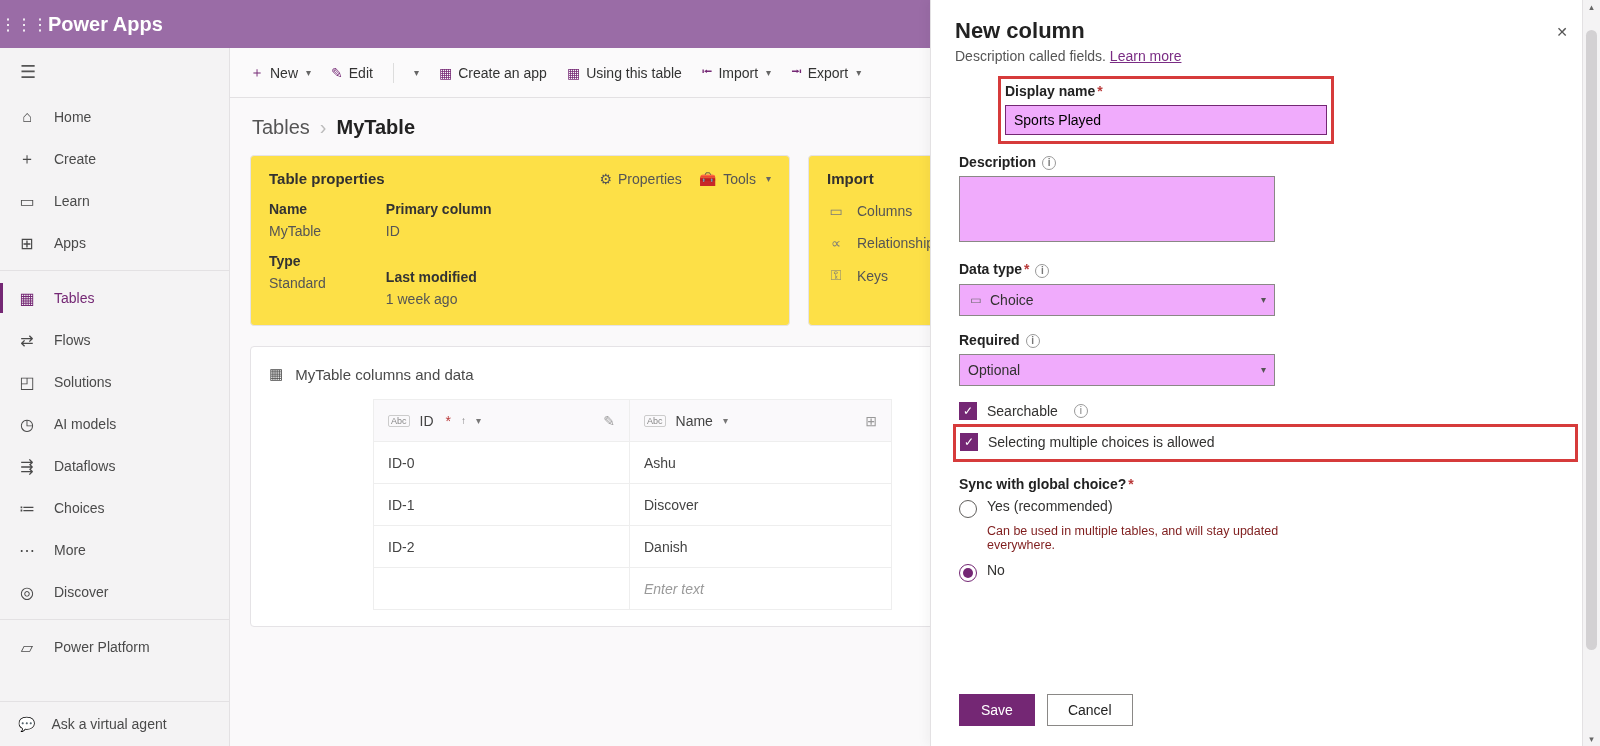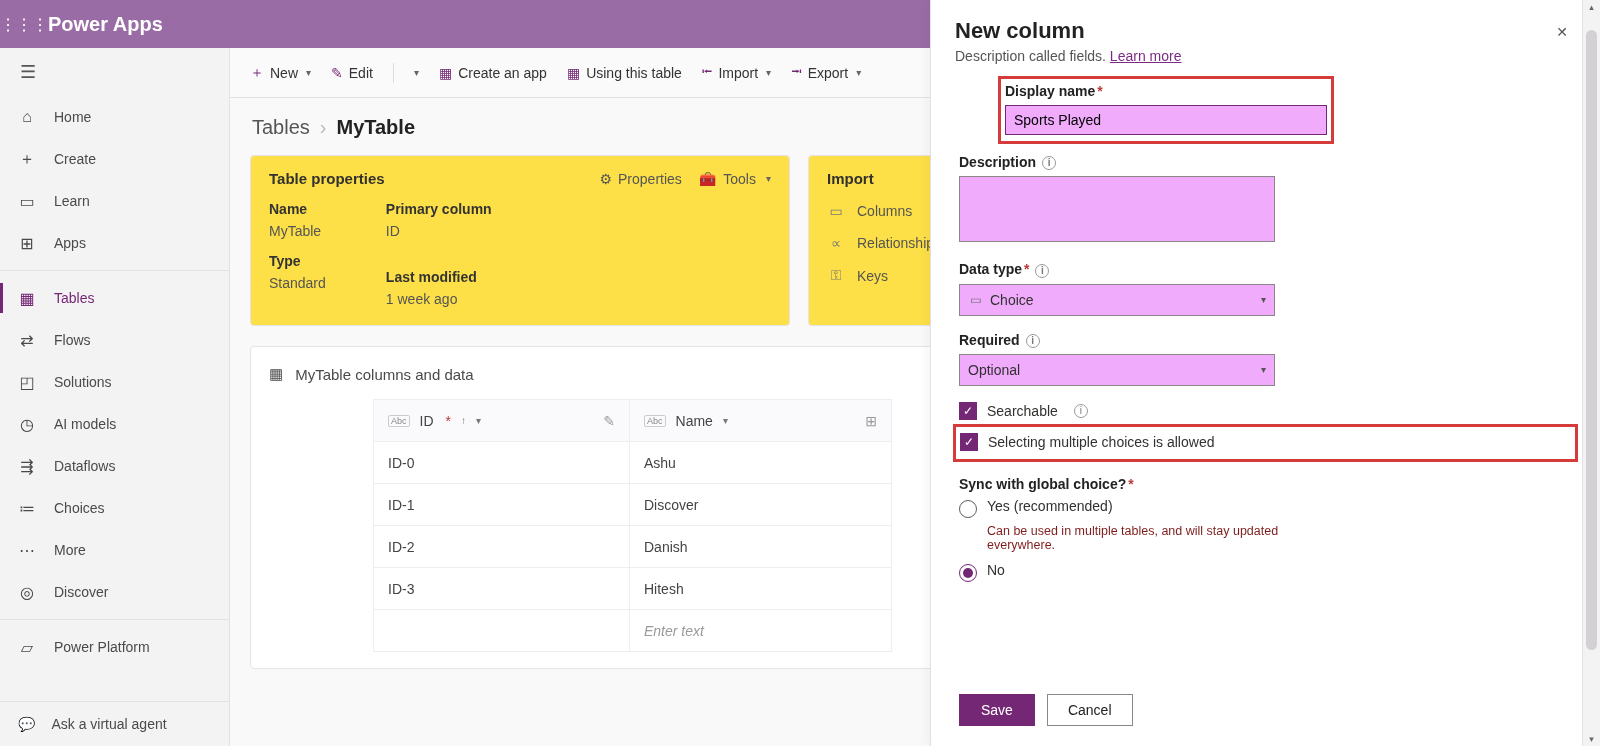--- a/index.html
+++ b/index.html
@@ -300,24 +300,20 @@
                 </tr>
               <tr>
                   <td>ID-1</td>
                   <td>Discover</td>
                 </tr>
               <tr>
                   <td>ID-2</td>
                   <td>Danish</td>
                 </tr>
               <tr>
-                  <td>ID-3</td>
-                  <td>Hitesh</td>
-                </tr>
-              <tr>
                   <td class="newrow"></td>
                   <td class="newrow">Enter text</td>
                 </tr>
             </tbody>
           </table>
         </div>
       </div>
     </div>
   </div>
 

